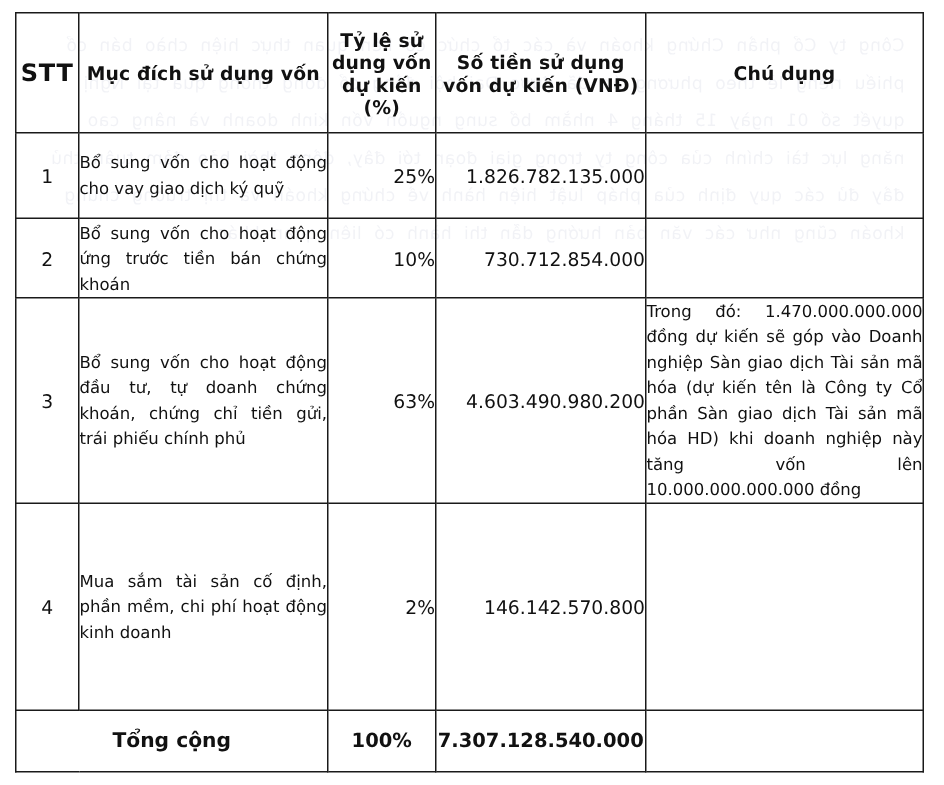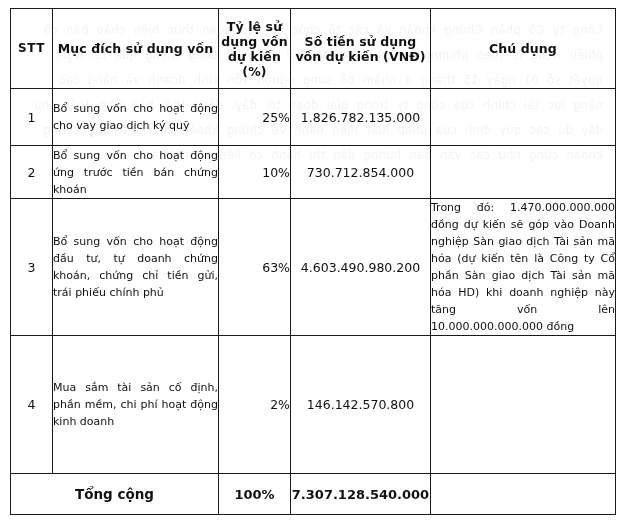--- a/index.html
+++ b/index.html
@@ -69,42 +69,42 @@
 
   
   thead th {
     font-weight: bold;
     font-size: 12.5px;
     line-height: 15px;
     text-align: center;
     padding: 6px 4px;
     letter-spacing: 0.1px;
   }
-  .th-stt  { font-size: 12px; letter-spacing: 0.5px; }
+  .th-stt  { font-size: 16px; letter-spacing: 0.5px; }
   .th-pct  { padding-left: 6px; padding-right: 6px; }
 
   
   .cell-stt {
     text-align: center;
     font-size: 12.5px;
   }
   .cell-purpose {
     text-align: justify;
     text-align-last: left;
     font-size: 11px;
     line-height: 17px;
     padding: 4px 7px 4px 8px;
     hyphens: none;
   }
   .cell-pct {
     text-align: right;
     font-size: 12.5px;
   }
   .cell-amount {
-    text-align: center;
+    text-align: right;
     font-size: 12.5px;
     padding: 2px 6px;
     white-space: nowrap;
   }
   .cell-note {
     text-align: justify;
     text-align-last: left;
     font-size: 11px;
     line-height: 17px;
     padding: 5px 7px 5px 8px;

